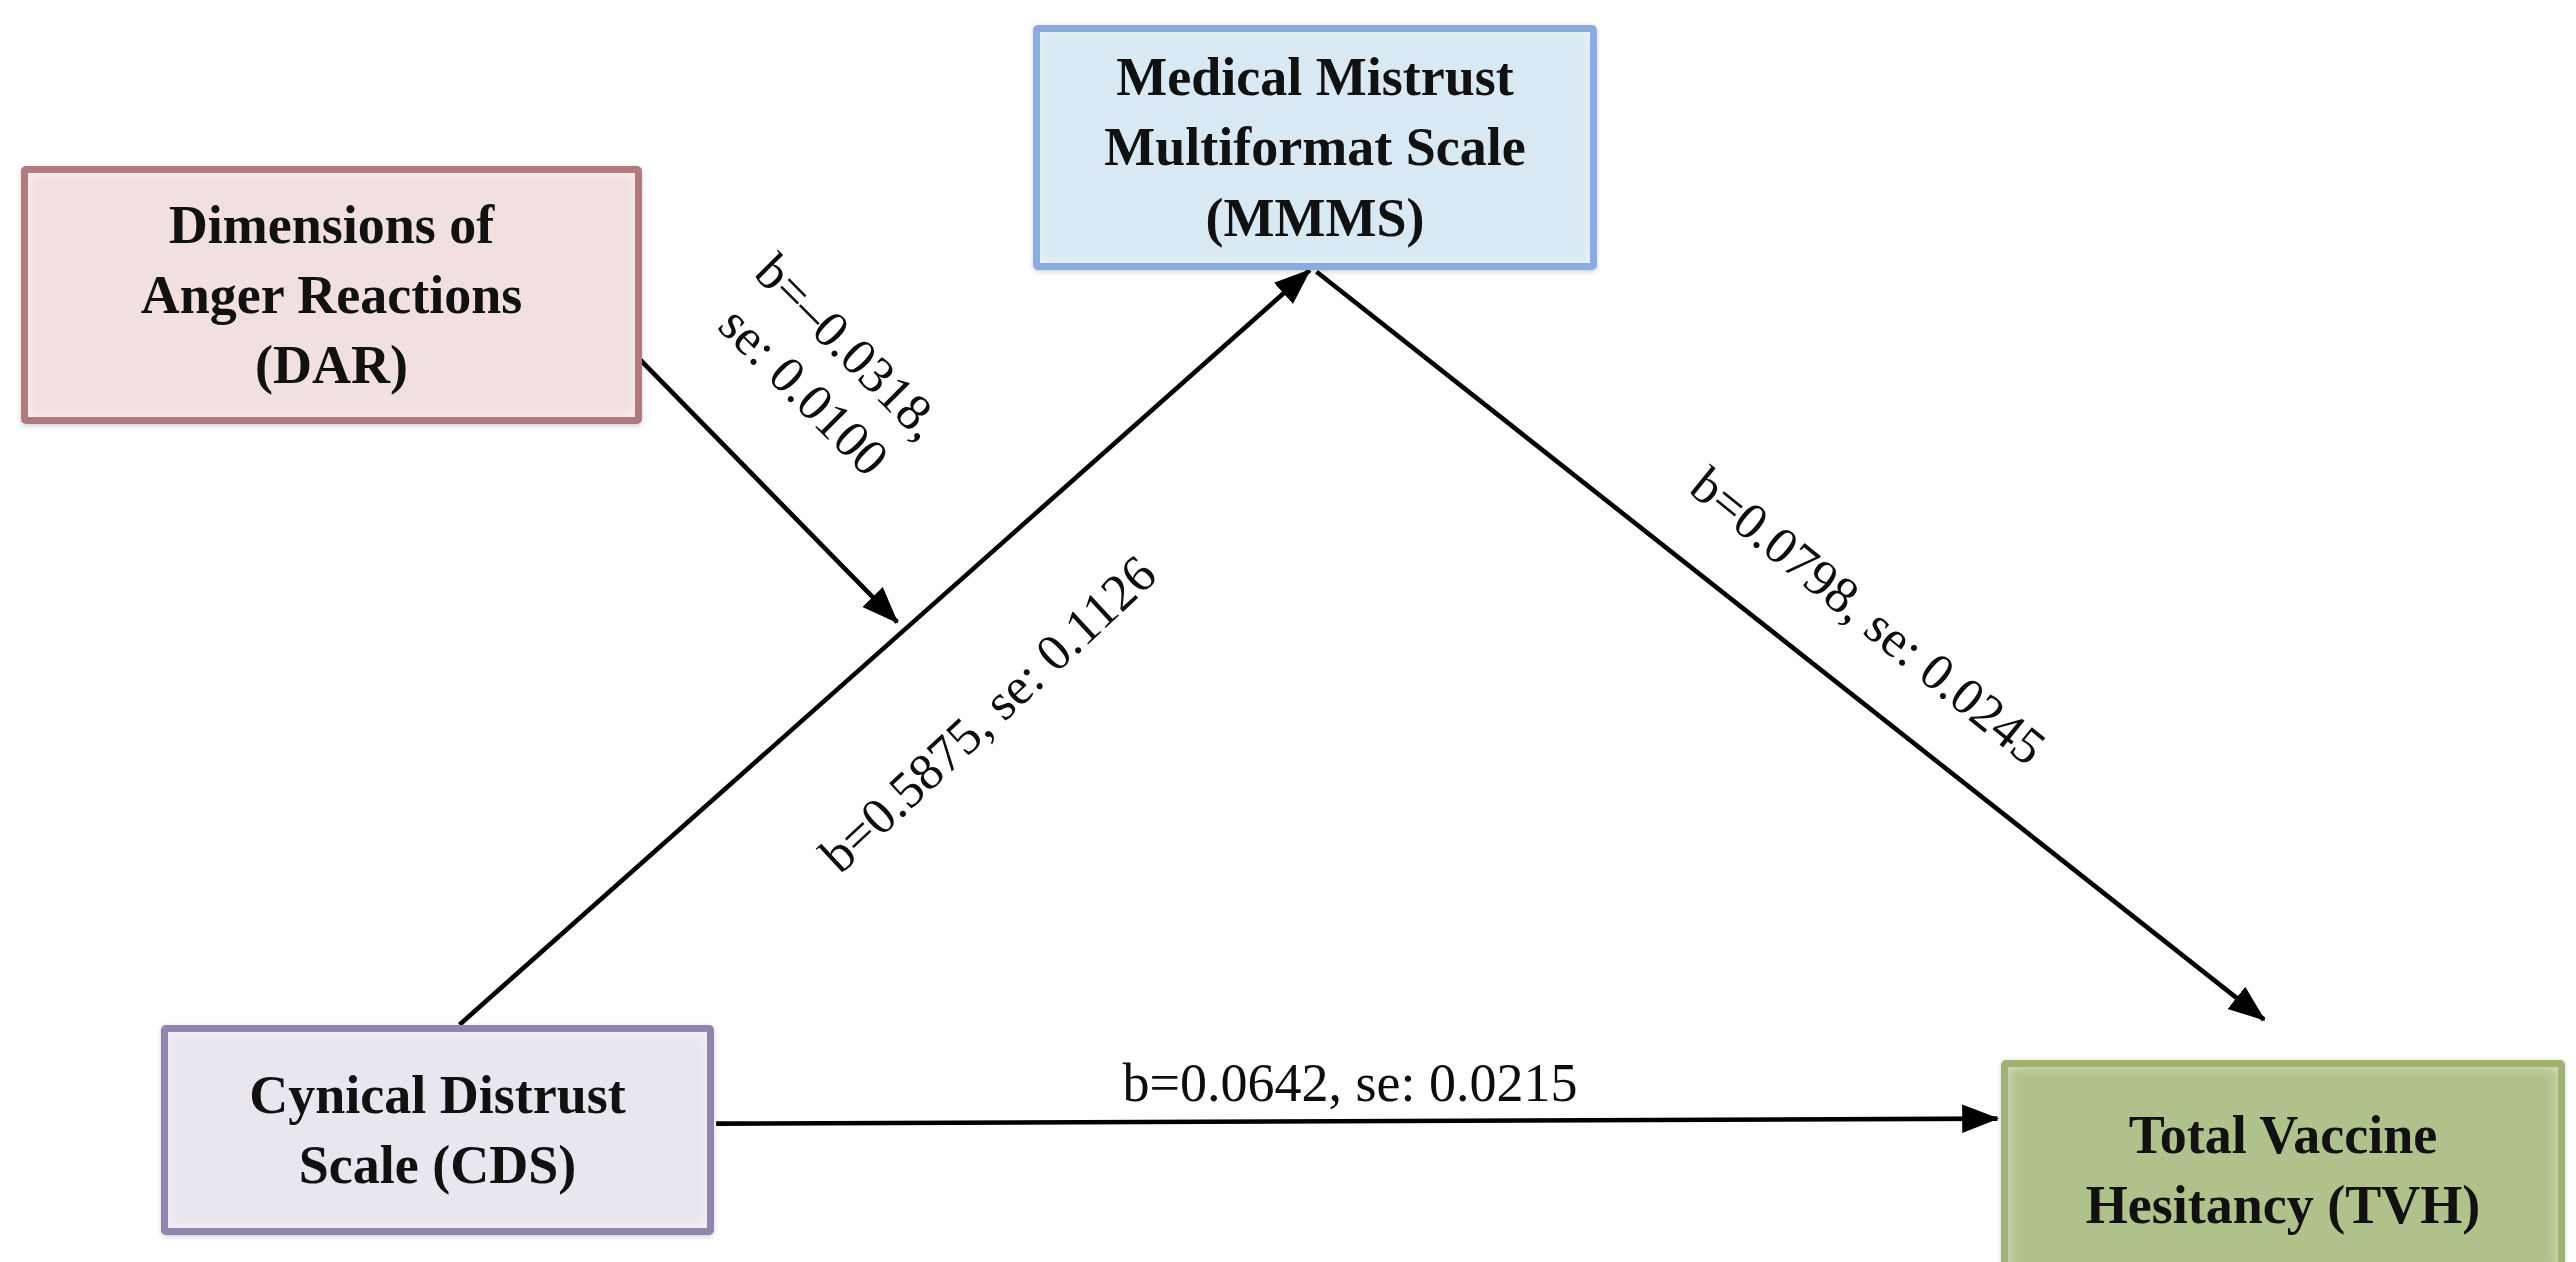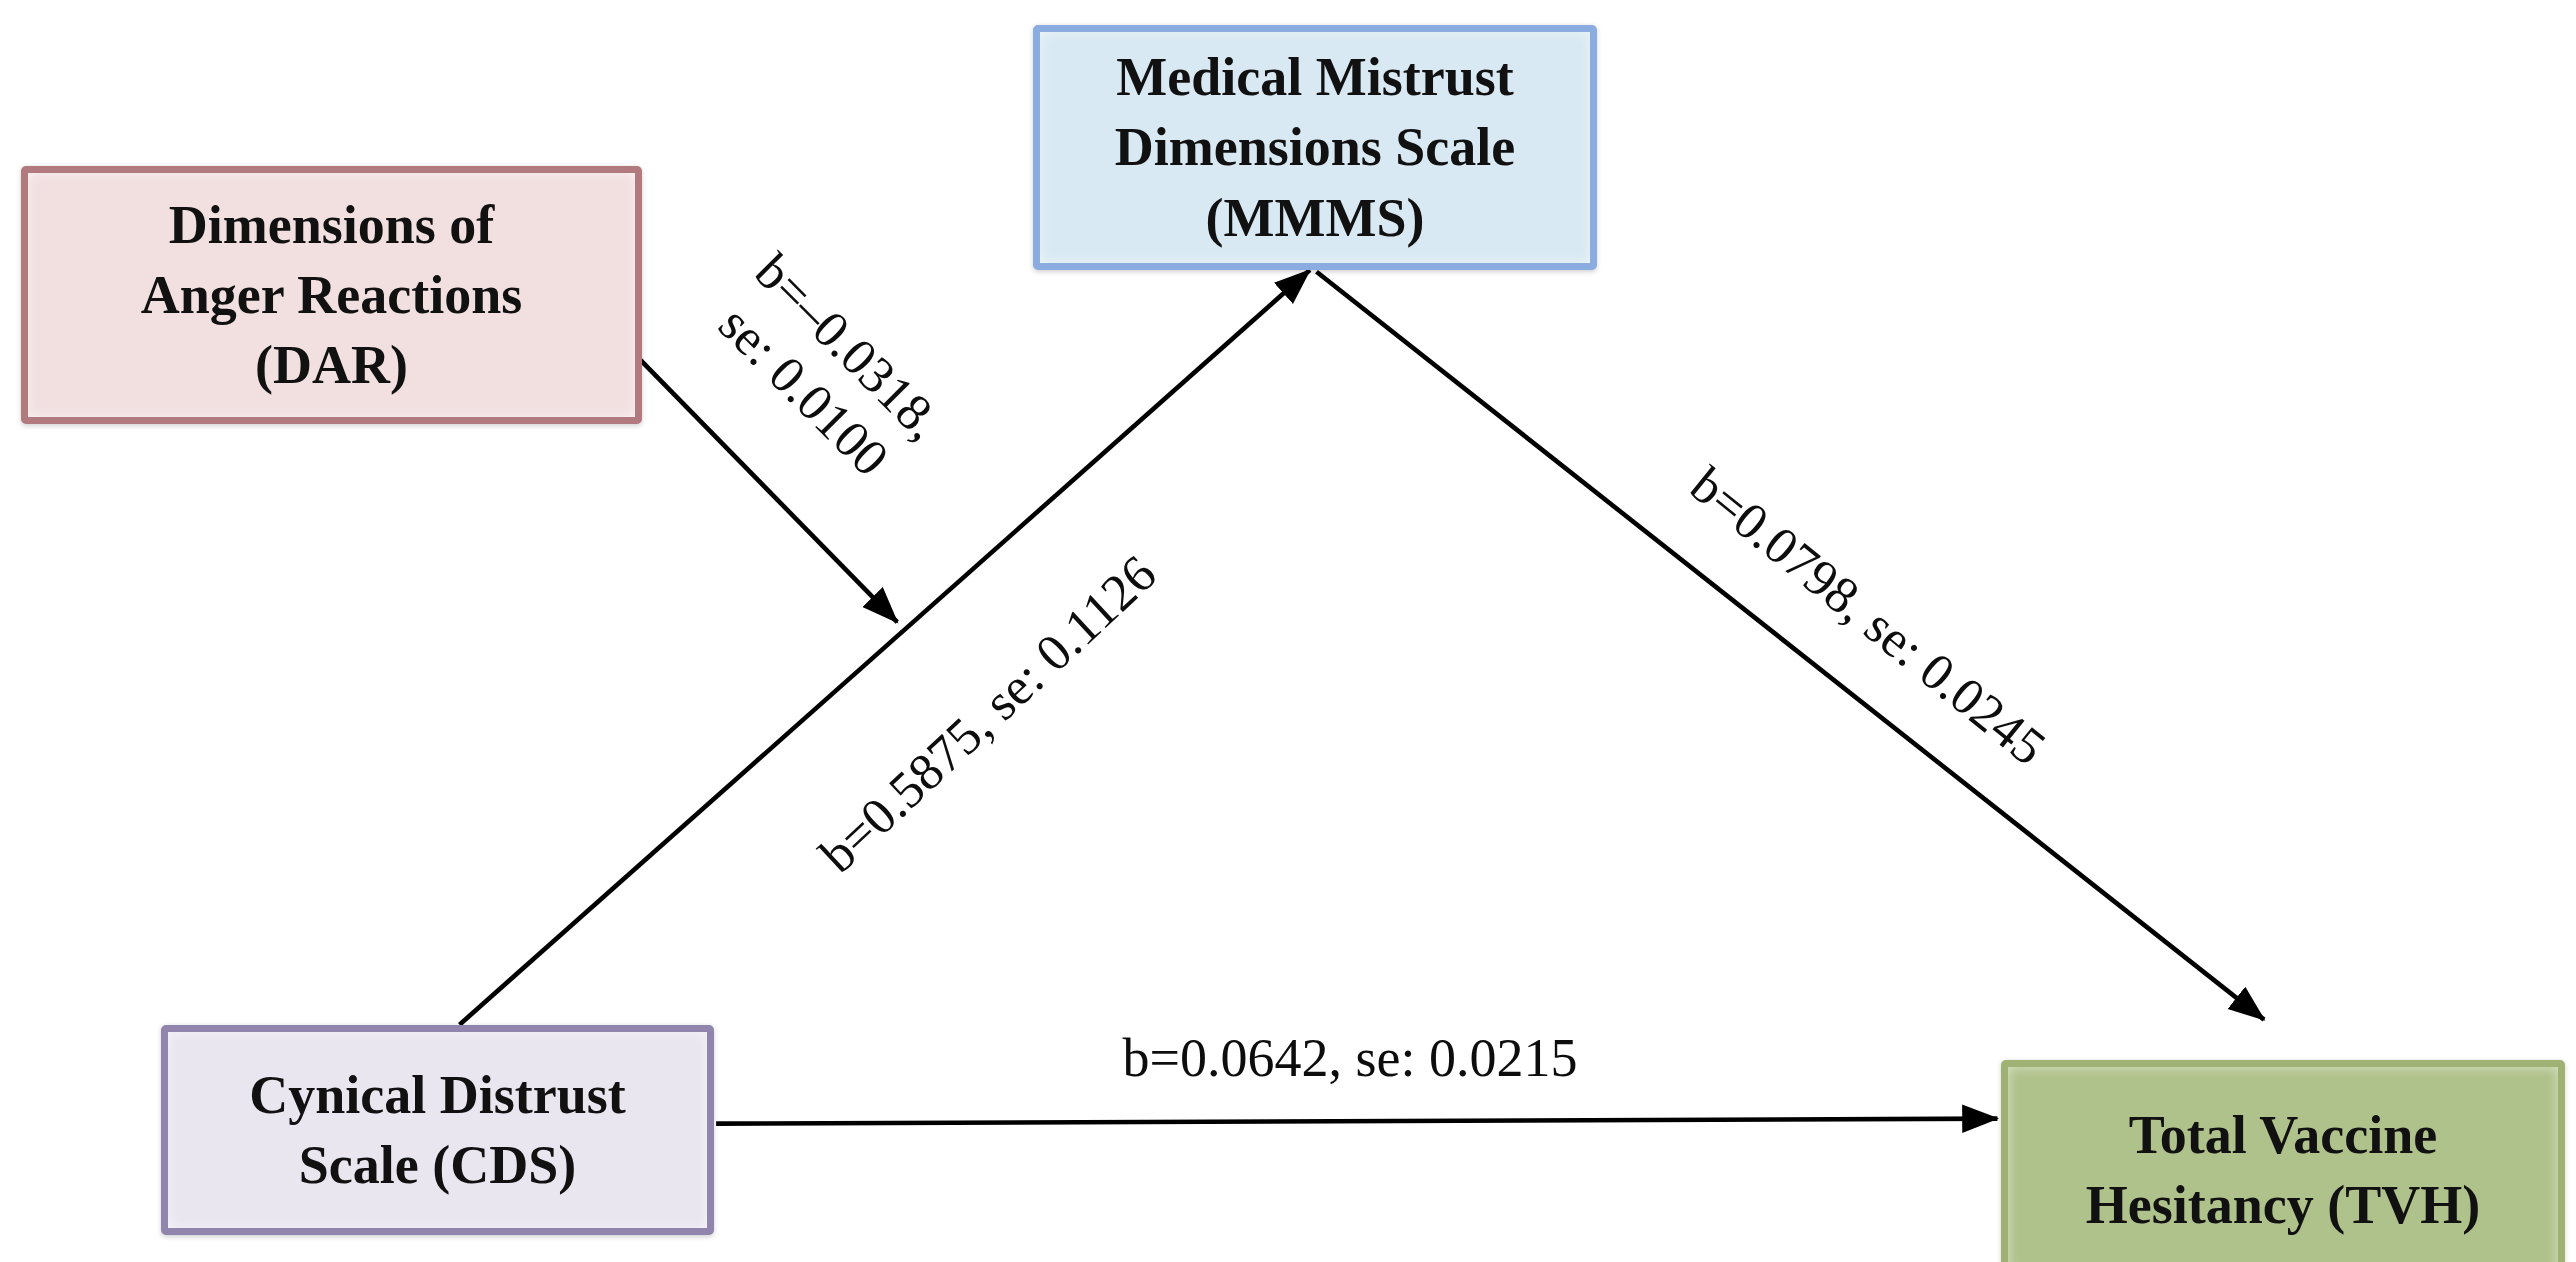--- a/index.html
+++ b/index.html
@@ -50,21 +50,21 @@
     font-size: 52px;
     line-height: 1.22;
     color: #0d0d0d;
     white-space: pre-line;
     text-align: center;
     transform: translate(-50%, -50%) rotate(var(--r, 0deg));
   }
   .edge-label-a    { left: 826px;  top: 369px;  --r: 45deg; }
   .edge-label-b    { left: 988px; top: 714px;  --r: -43deg; }
   .edge-label-c    { left: 1868px; top: 616px;  --r: 39deg; }
-  .edge-label-d    { left: 1350px; top: 1059px; --r: 0deg; font-size: 54px; }
+  .edge-label-d    { left: 1350px; top: 1084px; --r: 0deg; font-size: 54px; }
 </style>
 </head>
 <body>
 
 <div class="canvas">
 
   <svg class="arrow-layer" viewBox="0 0 3072 1505">
     <defs>
       <marker id="ah" markerUnits="userSpaceOnUse" markerWidth="48" markerHeight="40" refX="42" refY="17" orient="auto">
         <path d="M0,0 L44,17 L0,34 Z"></path>
@@ -74,21 +74,21 @@
     <line x1="548" y1="1222" x2="1562" y2="322" marker-end="url(#ah)" style="stroke: rgb(0, 0, 0);"></line>
     <line x1="1570" y1="324" x2="2700" y2="1216" marker-end="url(#ah)" style="stroke: rgb(0, 0, 0);"></line>
     <line x1="854" y1="1340" x2="2382" y2="1334" marker-end="url(#ah)" style="stroke: rgb(0, 0, 0);"></line>
   </svg>
 
   <div class="node node-dar" style="background-color: rgb(242, 224, 225); border-color: rgb(177, 122, 126);">Dimensions of
 Anger Reactions
 (DAR)</div>
 
   <div class="node node-mmms" style="background-color: rgb(217, 233, 243); border-color: rgb(138, 172, 224);">Medical Mistrust
-Dimensions Scale
+Multiformat Scale
 (MMMS)</div>
 
   <div class="node node-cds" style="background-color: rgb(233, 230, 240); border-color: rgb(145, 132, 173);">Cynical Distrust
 Scale (CDS)</div>
 
   <div class="node node-tvh" style="background-color: rgb(176, 194, 139); border-color: rgb(159, 178, 115); margin-top: 35px;">Total Vaccine
 Hesitancy (TVH)</div>
 
   <div class="edge-label edge-label-a">b=–0.0318,
 se: 0.0100</div>

